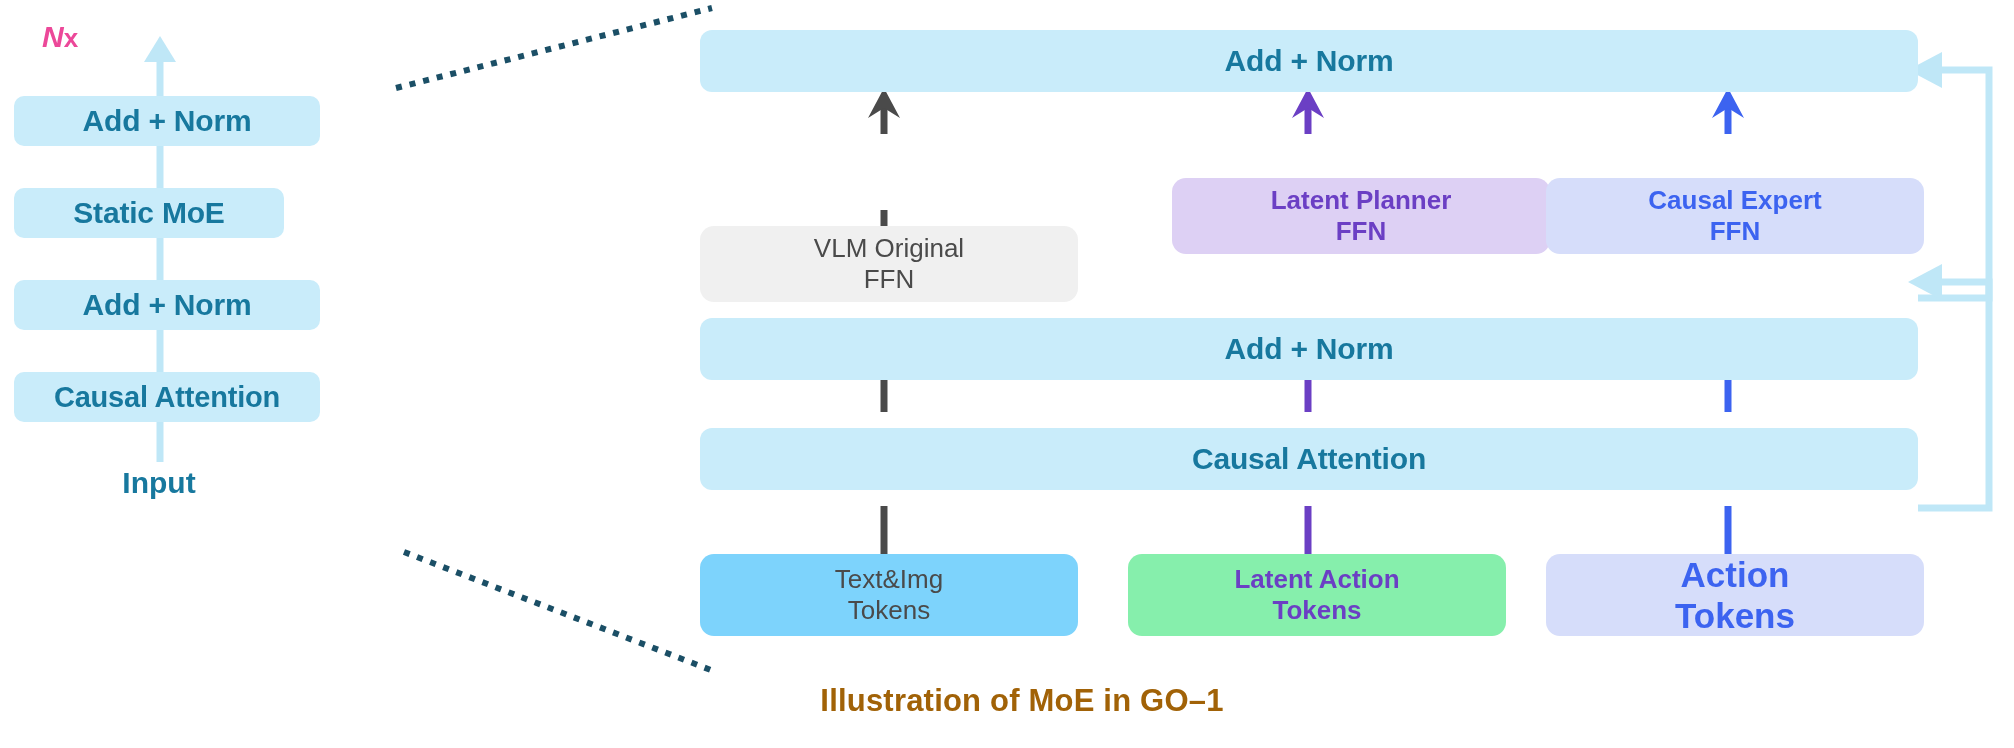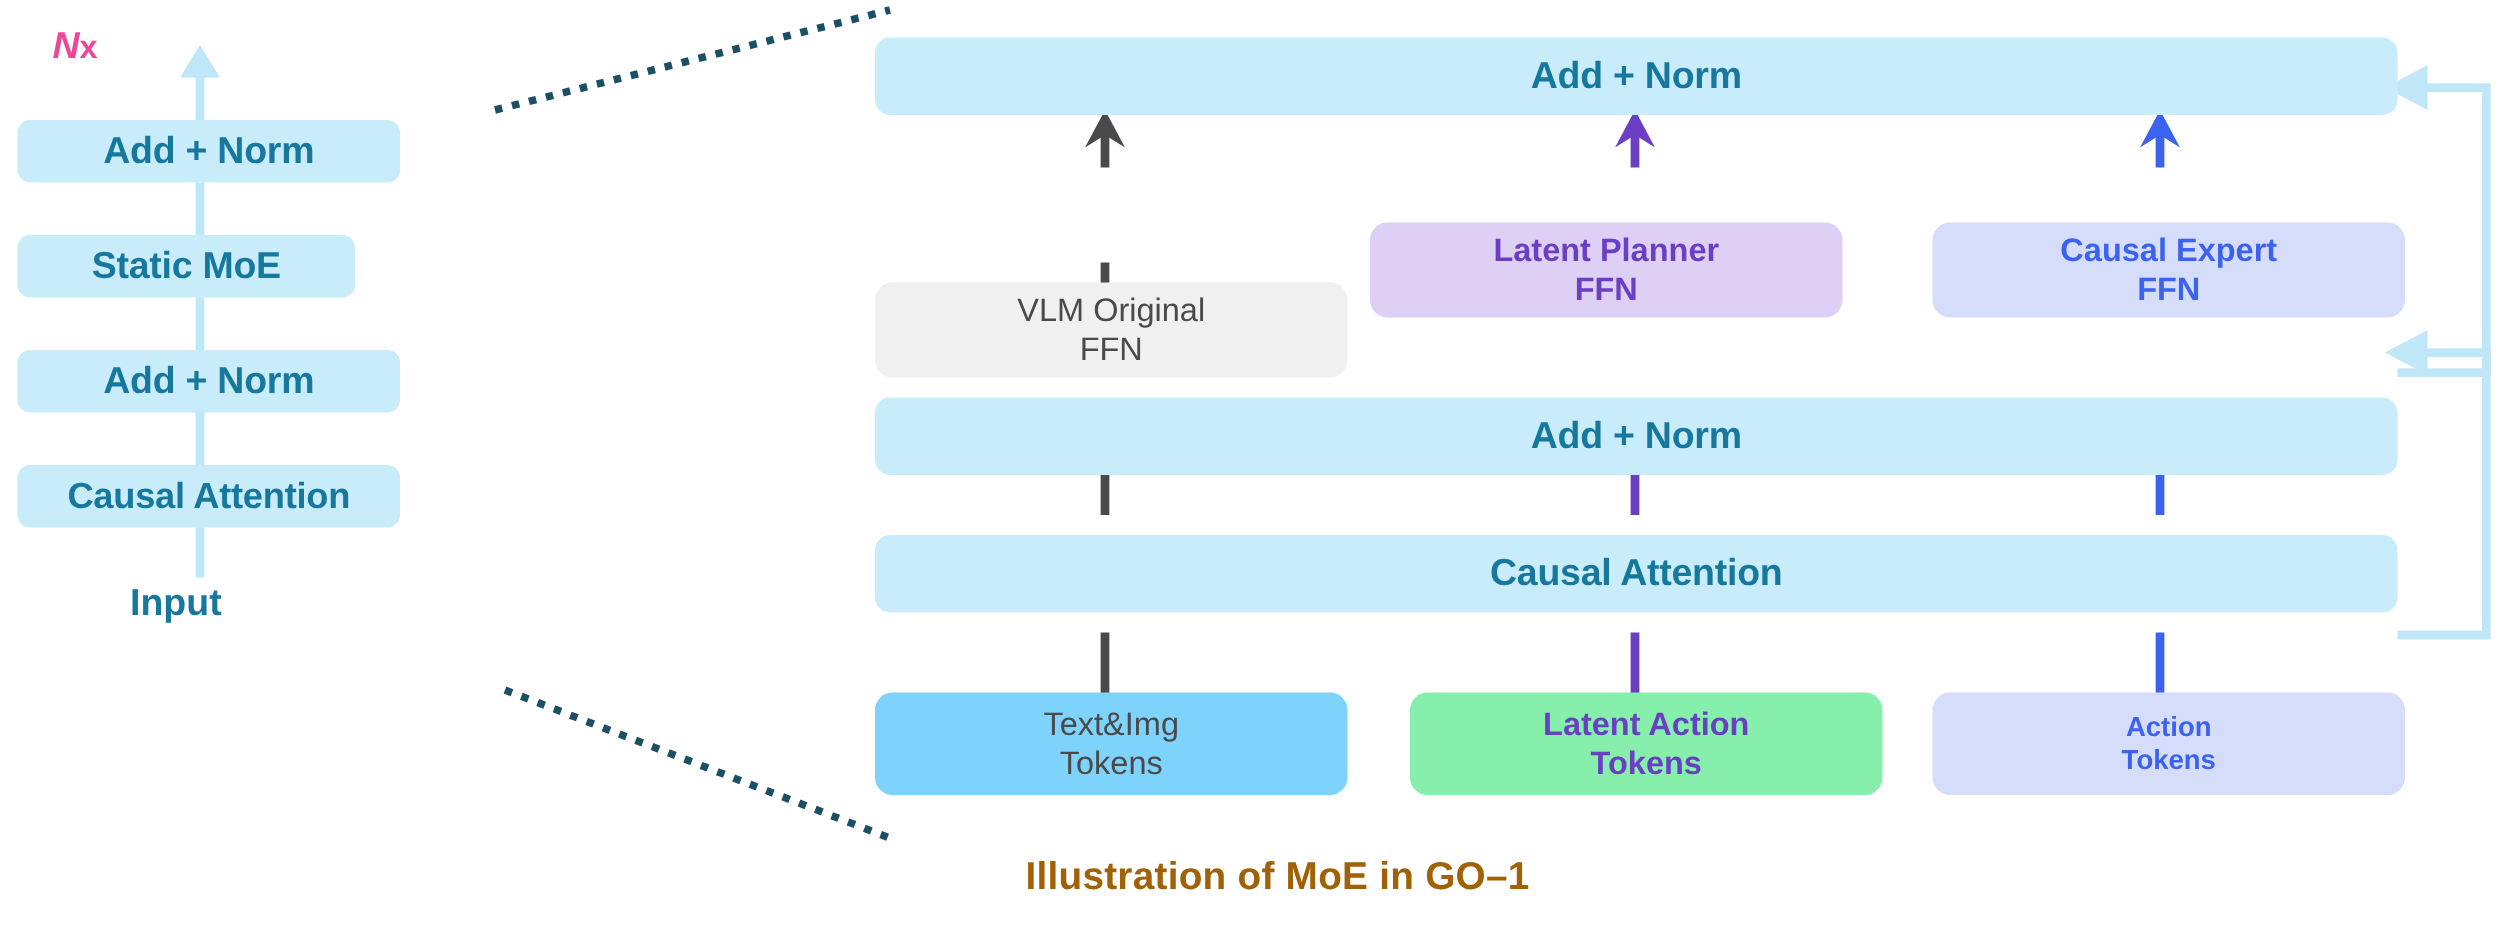--- a/index.html
+++ b/index.html
@@ -95,21 +95,21 @@
   .tok-purple {
     background: #86efac;
     color: #6b3fc4;
     font-size: 26px;
     font-weight: bold;
     border-radius: 14px;
   }
   .tok-blue {
     background: #d6ddfa;
     color: #3c63f0;
-    font-size: 22px;
+    font-size: 35px;
     font-weight: bold;
     border-radius: 14px;
   }
 
   
   .nx-label {
     position: absolute;
     left: 42px;
     top: 20px;
     font-size: 30px;
@@ -124,21 +124,21 @@
     font-style: normal;
     font-weight: bold;
     font-size: 26px;
   }
 
   .input-label {
     position: absolute;
     left: 104px;
     top: 466px;
     width: 110px;
-    text-align: left;
+    text-align: center;
     font-size: 30px;
     font-weight: bold;
     color: #17789e;
   }
 
   .caption {
     position: absolute;
     left: 607px;
     top: 683px;
     width: 830px;
@@ -239,21 +239,21 @@
   <div class="input-label">Input</div>
 
   <div class="box wbar" style="left:700px; top:30px; width:1218px; height:62px;">
     <span>Add + Norm</span>
   </div>
 
   <div class="box ffn-gray" style="left:700px; top:178px; width:378px; height:76px;">
     <span><span>VLM Original</span><br><span>FFN</span></span>
   </div>
 
-  <div class="box ffn-purple" style="left:1096px; top:178px; width:378px; height:76px;">
+  <div class="box ffn-purple" style="left:1172px; top:178px; width:378px; height:76px;">
     <span><span>Latent Planner</span><br><span>FFN</span></span>
   </div>
 
   <div class="box ffn-blue" style="left:1546px; top:178px; width:378px; height:76px;">
     <span><span>Causal Expert</span><br><span>FFN</span></span>
   </div>
 
   <div class="box wbar" style="left:700px; top:318px; width:1218px; height:62px;">
     <span>Add + Norm</span>
   </div>

